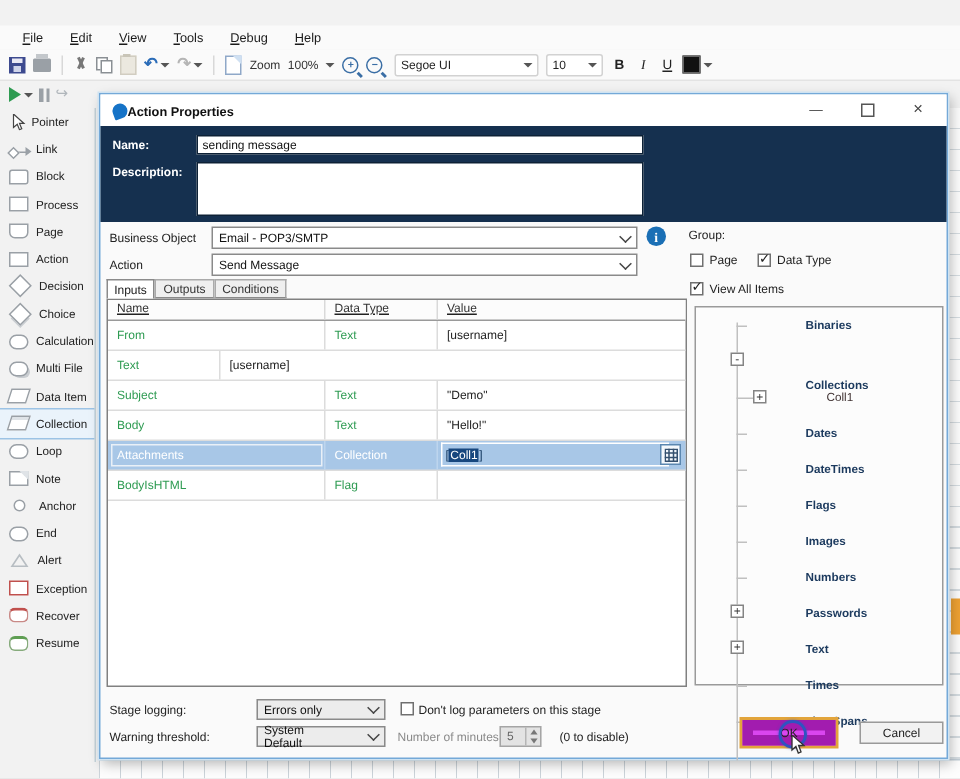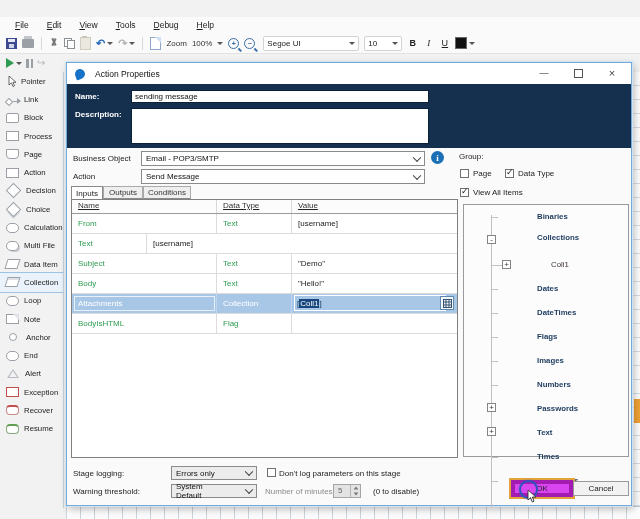--- a/index.html
+++ b/index.html
@@ -78,21 +78,21 @@
   .canvas-bottom{left:66px;top:506px;width:574px;height:13px;background:#fdfdfd;border-top:1px solid #c2cdd6;
     background-image:repeating-linear-gradient(90deg,#ccd4da 0,#ccd4da 1px,transparent 1px,transparent 14px);}
   .canvas-right{left:633px;top:72px;width:7px;height:434px;background:#fdfdfd;
     background-image:repeating-linear-gradient(0deg,#d6dde2 0,#d6dde2 1px,transparent 1px,transparent 14px);}
   .orange-marker{left:634px;top:399px;width:6px;height:24px;background:#efa233;}
   
   .dialog{left:66px;top:62px;width:566px;height:444px;background:#fafafa;border:1px solid #74a9d8;
           box-shadow:0 0 0 1px #cfe3f2,2px 3px 8px rgba(0,0,0,.28);box-sizing:border-box;}
   .dlg-titlebar{left:0;top:0;width:564px;height:21px;background:#fff;display:flex;align-items:center;}
   .dlg-logo{width:10px;height:10px;margin-left:8px;background:#1673c7;border-radius:70% 70% 70% 10%;transform:rotate(-20deg);}
-  .dlg-title{margin-left:10px;font-size:8.5px;font-weight:400;color:#111;}
+  .dlg-title{margin-left:0;font-size:8.5px;font-weight:700;color:#111;}
   .dlg-btn{position:absolute;top:0;width:30px;height:20px;display:flex;align-items:center;justify-content:center;font-size:9px;color:#444;}
   .maxbox{width:7px;height:7px;border:1px solid #555;}
   .navy{left:0;top:21px;width:564px;height:64px;background:#15304f;}
   .nlabel{position:absolute;color:#fff;font-size:8px;font-weight:600;}
   .nfield{position:absolute;background:#fff;border:1px solid #0d2136;font-size:8px;color:#111;padding:1px 3px;box-sizing:border-box;}
   .tri-up{width:0;height:0;border-left:3px solid transparent;border-right:3px solid transparent;border-bottom:4px solid #999;}
   .tri-dn{width:0;height:0;border-left:3px solid transparent;border-right:3px solid transparent;border-top:4px solid #999;}
   .flabel{position:absolute;font-size:8px;color:#222;}
   .select{position:absolute;background:#fff;border:1px solid #8a8a8a;font-size:8px;color:#111;display:flex;align-items:center;padding:0 29px 0 4px;box-sizing:border-box;}
   .select.gray{background:#ececec;}
@@ -123,21 +123,21 @@
   .gridbtn{position:absolute;right:3px;top:2px;width:14px;height:14px;background:#f4f8fc;border:1px solid #5b87b0;box-sizing:border-box;display:flex;align-items:center;justify-content:center;}
   .tree{left:396px;top:141px;width:166px;height:253px;background:#fcfcfc;border:1px solid #9a9a9a;box-sizing:border-box;}
   .titem{position:absolute;font-size:7.8px;font-weight:bold;color:#1c3a5e;white-space:nowrap;padding-left:36px;}
   .titem.child{font-weight:normal;color:#403333;}
   .tline{position:absolute;background:#c0c0c0;}
   .texp{position:absolute;width:9px;height:9px;background:#fff;border:1px solid #848484;box-sizing:border-box;font-size:8px;line-height:7px;text-align:center;color:#333;font-weight:normal;}
   .spin{position:absolute;background:#e3e3e3;border:1px solid #a5a5a5;box-sizing:border-box;display:flex;}
   .spin .num{flex:1;font-size:8px;color:#666;padding:1px 0 0 4px;}
   .spin .arrows{width:9px;border-left:1px solid #b5b5b5;display:flex;flex-direction:column;align-items:center;justify-content:space-evenly;}
   .btn{position:absolute;background:#f2f2f2;border:1px solid #9a9a9a;font-size:8px;color:#222;display:flex;align-items:center;justify-content:center;box-sizing:border-box;}
-  .btn.ok{background:#d946ef;border:4px solid #a21caf;box-shadow:0 0 0 2px #e2a43b;margin-left:16px;}
+  .btn.ok{background:#d946ef;border:7px solid #a21caf;box-shadow:0 0 0 2px #e2a43b;}
   .click-circle{position:absolute;width:15px;height:15px;border:2.5px solid #2f54c0;border-radius:50%;box-shadow:0 0 2px rgba(47,84,192,.6);}
   .graytext{color:#8a8a8a;}
 </style>
 </head>
 <body>
 
 <div class="stage">
 
 
   <div class="abs menubar">
@@ -405,21 +405,21 @@
         <div class="ctype green">Flag</div>
         <div class="cval"></div>
       </div>
     </div>
 
     <div class="abs tree">
       <div class="tline" style="left:27px;top:10px;width:1px;height:292px;max-height:292px;height:293px;top:10px;height:293px;"></div>
       <div class="tline" style="left:27px;top:12px;width:7px;height:1px;"></div>
       <div class="titem" style="left:37px;top:7px;">Binaries</div>
       <div class="texp" style="left:23px;top:30px;">-</div>
-      <div class="titem" style="left:37px;top:28px;">Collections</div>
+      <div class="titem" style="left:37px;top:47px;">Collections</div>
       <div class="tline" style="left:27px;top:60px;width:11px;height:1px;"></div>
       <div class="texp" style="left:38px;top:55px;">+</div>
       <div class="titem child" style="left:51px;top:55px;">Coll1</div>
       <div class="tline" style="left:27px;top:84px;width:7px;height:1px;"></div>
       <div class="titem" style="left:37px;top:79px;">Dates</div>
       <div class="tline" style="left:27px;top:108px;width:7px;height:1px;"></div>
       <div class="titem" style="left:37px;top:103px;">DateTimes</div>
       <div class="tline" style="left:27px;top:132px;width:7px;height:1px;"></div>
       <div class="titem" style="left:37px;top:127px;">Flags</div>
       <div class="tline" style="left:27px;top:156px;width:7px;height:1px;"></div>

